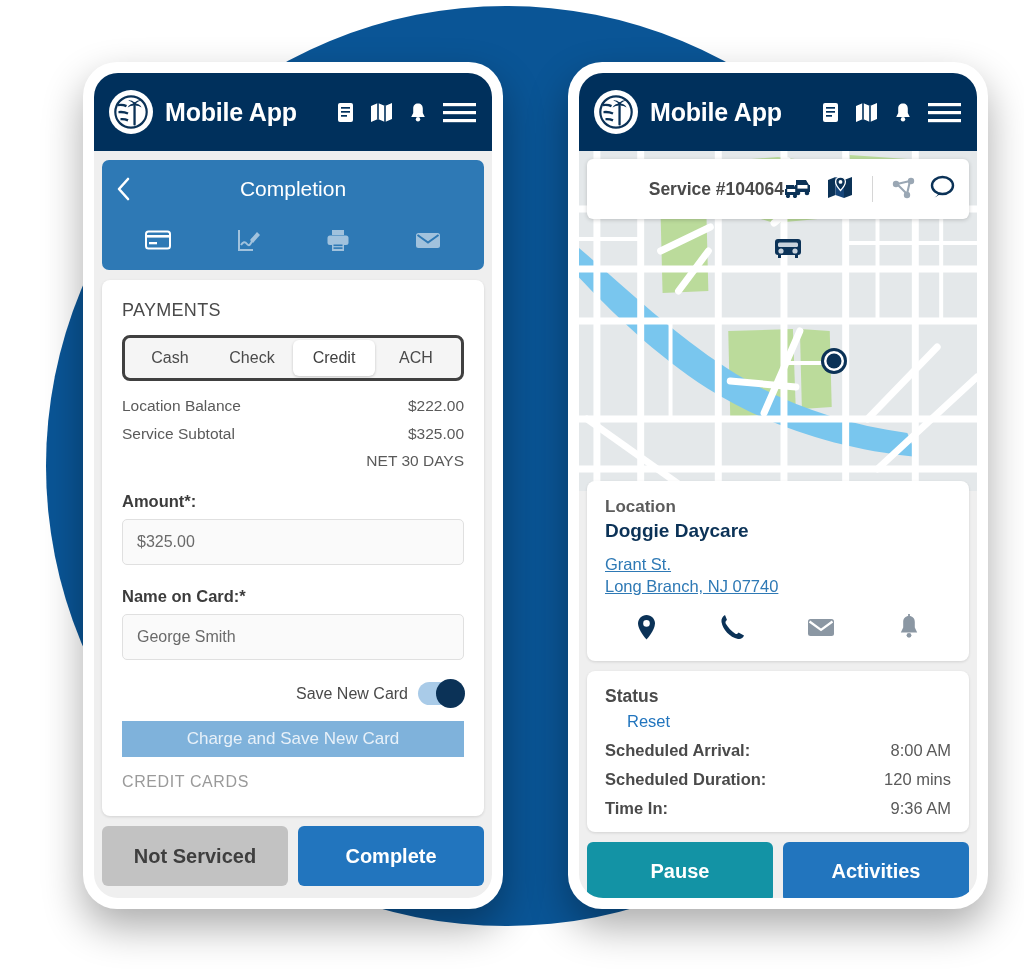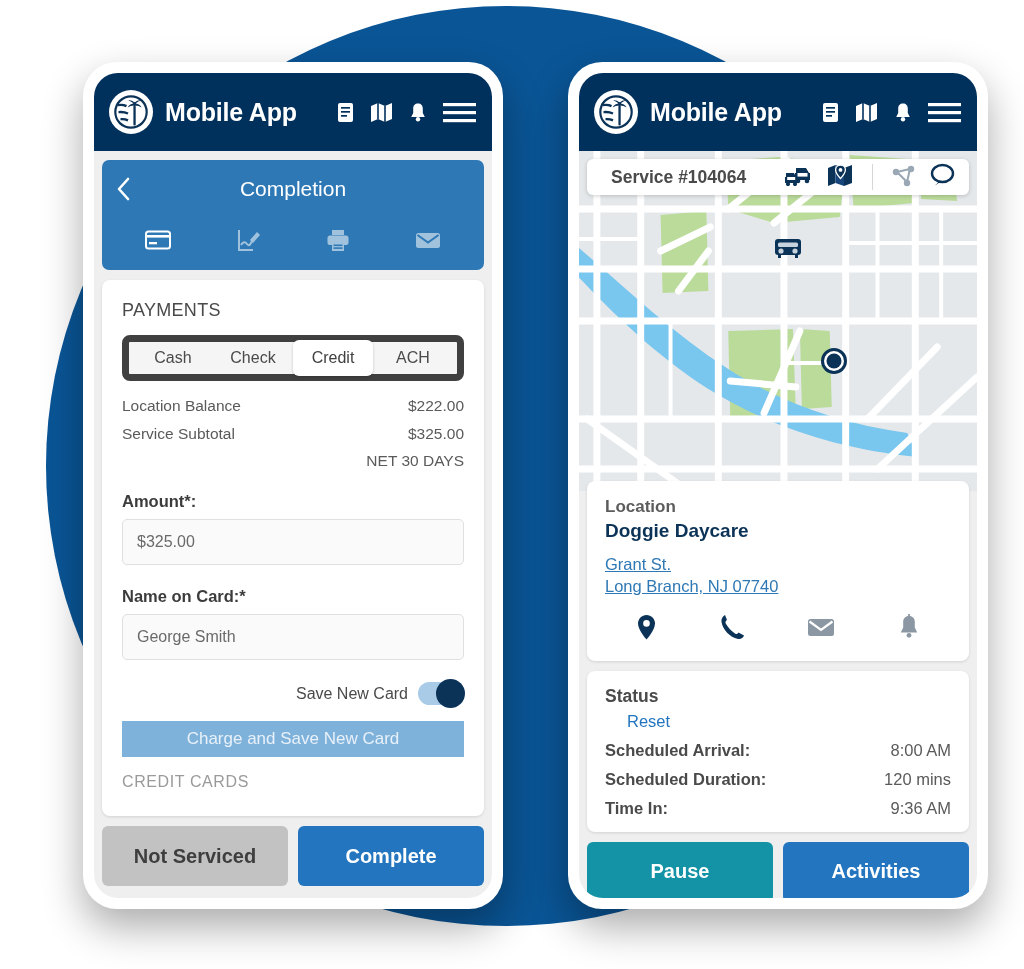--- a/index.html
+++ b/index.html
@@ -95,21 +95,21 @@
     box-shadow: 0 1px 3px rgba(0,0,0,.12);
   }
   .payments-card { flex: 1 1 auto; padding: 20px 20px 14px 20px; overflow: hidden; }
   .section-title {
     font-size: 18px; color: #4A4A4A; letter-spacing: .3px; margin-bottom: 14px;
   }
 
   .seg {
     display: flex; align-items: center;
     background: #F5F5F5;
-    border: 7px solid #404040;
+    border: 3px solid #404040;
     border-radius: 8px;
     height: 46px;
     padding: 4px;
   }
   .seg-item {
     flex: 1 1 0; text-align: center;
     font-size: 16px; color: #4A4A4A;
     line-height: 36px; height: 36px;
     border-radius: 6px;
   }
@@ -185,25 +185,26 @@
     position: relative;
     flex: 0 0 auto;
     height: 340px;
     background: #E6E9EB;
     overflow: hidden;
   }
   .map-svg { position:absolute; inset:0; width: 100%; height: 100%; display:block; }
 
   .service-bar {
     position: absolute; left: 8px; right: 8px; top: 8px;
-    height: 36px; background: #fff; border-radius: 6px;
+    height: 60px; background: #fff; border-radius: 6px;
     display: flex; align-items: center;
     padding: 0 14px 0 24px;
     box-shadow: 0 1px 4px rgba(0,0,0,.18);
     z-index: 5;
+    text-align: right;
   }
   .service-id { font-size: 17.5px; font-weight: bold; color: #4A4A4A; flex: 1 1 auto; }
   .service-icons { display: flex; align-items: center; gap: 14px; }
   .vdiv { width: 1px; height: 26px; background: #D6D6D6; margin: 0 4px; }
 
   .loc-card { padding: 16px 18px 12px 18px; margin-top: -10px; position: relative; z-index: 6; }
   .loc-label { font-size: 17px; font-weight: bold; color: #5C5C5C; }
   .loc-name  { font-size: 19px; font-weight: bold; color: #0B3257; margin-top: 3px; }
   .loc-addr  {
     margin-top: 11px; font-size: 16.5px; color: #2E79B5;

